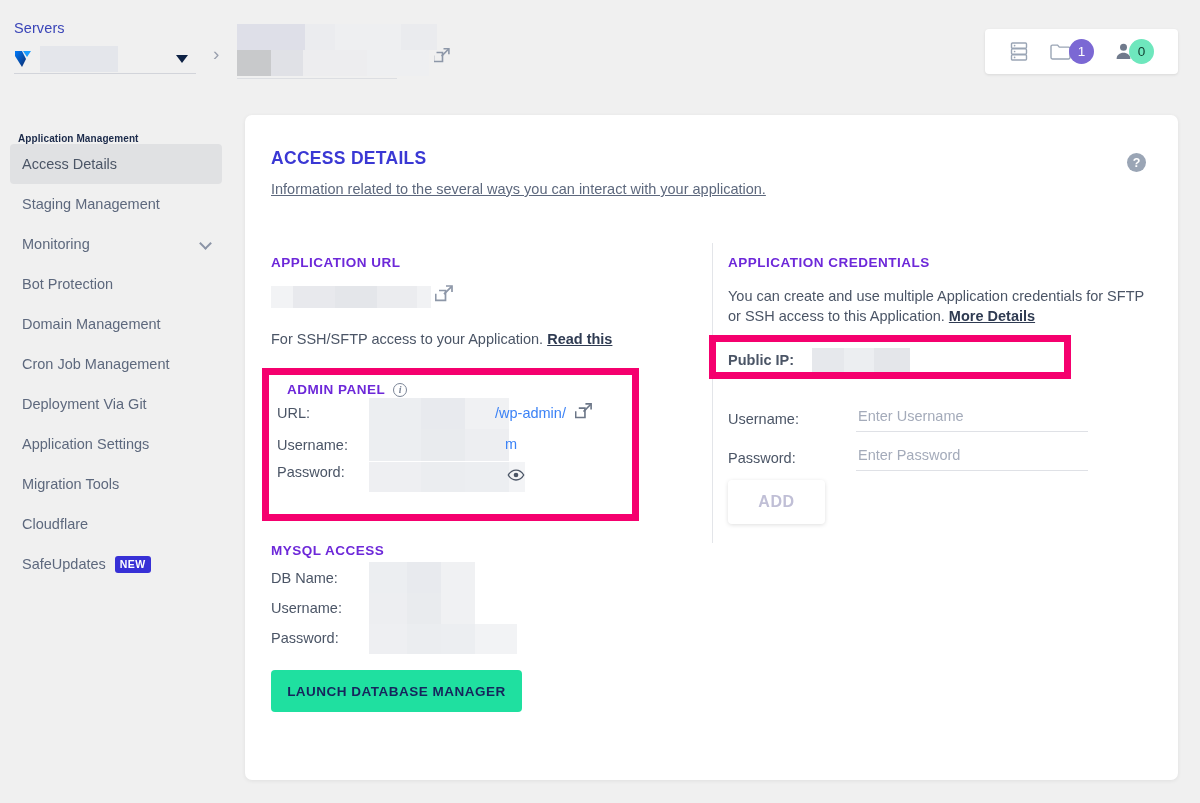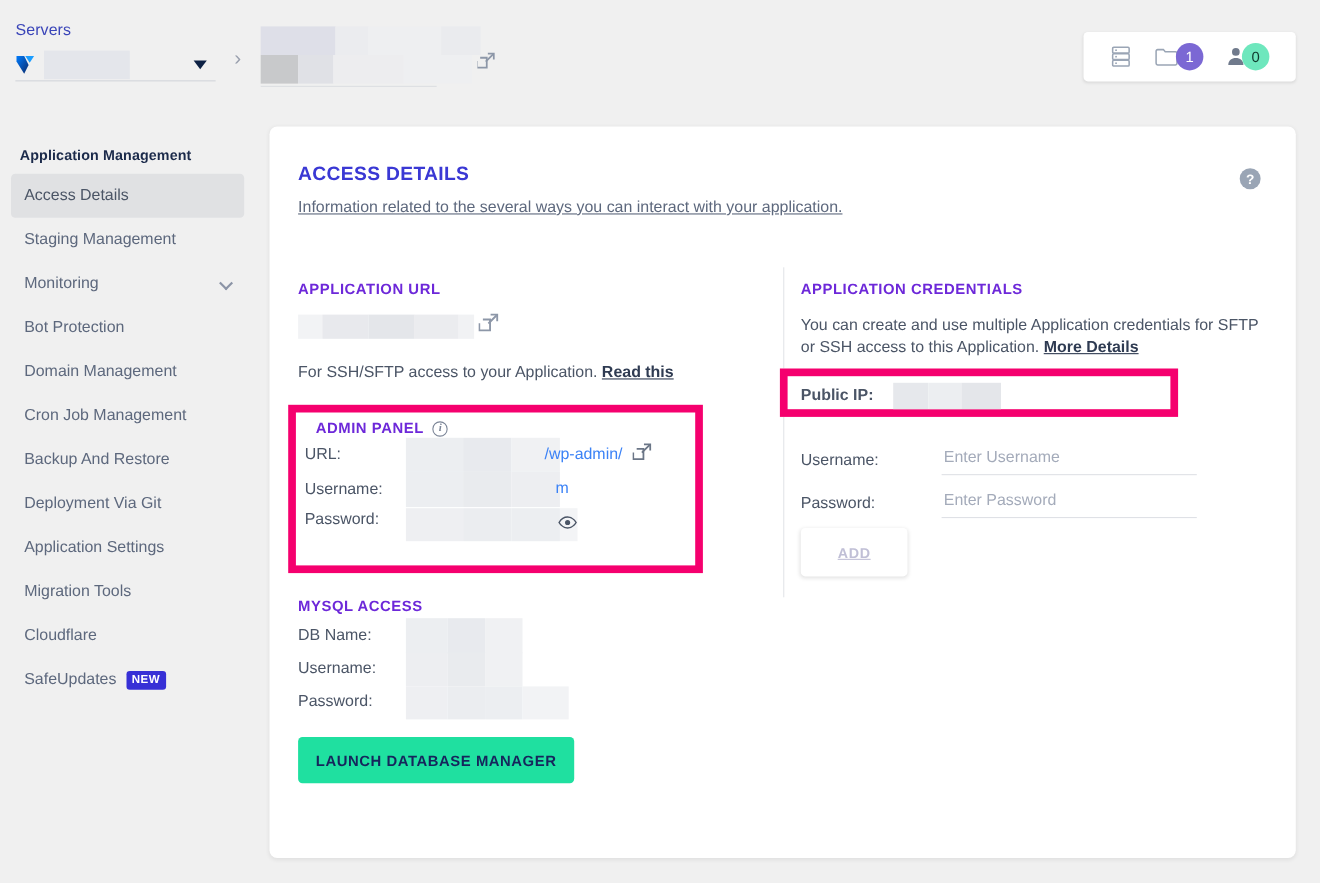--- a/index.html
+++ b/index.html
@@ -64,22 +64,22 @@
   }
   .badge-purple { background: #7b68d4; }
   .badge-green  { background: #6ee7bd; color: #103b2e; }
 
   
   .sidebar {
     position: absolute; left: 0; top: 100px; width: 240px; height: 703px;
     background: #f0f0f0;
   }
   .sidebar-title {
-    font-size: 13px; font-weight: bold; color: #1b2a4a;
-    padding: 33px 0 10px 18px; letter-spacing: .1px;
+    font-size: 10px; font-weight: bold; color: #1b2a4a;
+    padding: 33px 0 0 18px; letter-spacing: .1px;
   }
   .side-item {
     position: relative; height: 40px; margin: 0 18px 0 10px;
     display: flex; align-items: center; border-radius: 4px;
     padding-left: 12px; font-size: 14.5px; color: #5d687d;
     cursor: pointer;
   }
   .side-item.active { background: #e0e1e3; color: #4b5566; }
   .chev {
     position: absolute; right: 12px; top: 15px;
@@ -189,24 +189,23 @@
     font-size: 14.5px; color: #4b5566; padding: 3px 2px 7px;
     background: transparent; outline: none;
     font-family: "Liberation Sans", sans-serif;
   }
   .field-inp::placeholder { color: #a4abba; }
 
   .add-btn {
     position: absolute; left: 483px; top: 365px;
     width: 97px; height: 44px; background: #fff; border: none;
     border-radius: 4px; box-shadow: 0 1px 4px rgba(0,0,0,.13);
-    color: #c0bfd6; font-size: 13px; font-weight: bold;
+    color: #c0bfd6; font-size: 16px; font-weight: bold;
     letter-spacing: .6px; cursor: default;
     font-family: "Liberation Sans", sans-serif;
-    text-decoration: underline;
   }
 
   svg { display: block; }
 </style>
 </head>
 <body>
 
 <div class="topbar">
 
   <div class="server-select">
@@ -299,23 +298,20 @@
   <div class="side-item">
     <span>Bot Protection</span>
   </div>
   <div class="side-item">
     <span>Domain Management</span>
   </div>
   <div class="side-item">
     <span>Cron Job Management</span>
   </div>
   <div class="side-item">
-    <span>Backup And Restore</span>
-  </div>
-  <div class="side-item">
     <span>Deployment Via Git</span>
   </div>
   <div class="side-item">
     <span>Application Settings</span>
   </div>
   <div class="side-item">
     <span>Migration Tools</span>
   </div>
   <div class="side-item">
     <span>Cloudflare</span>

